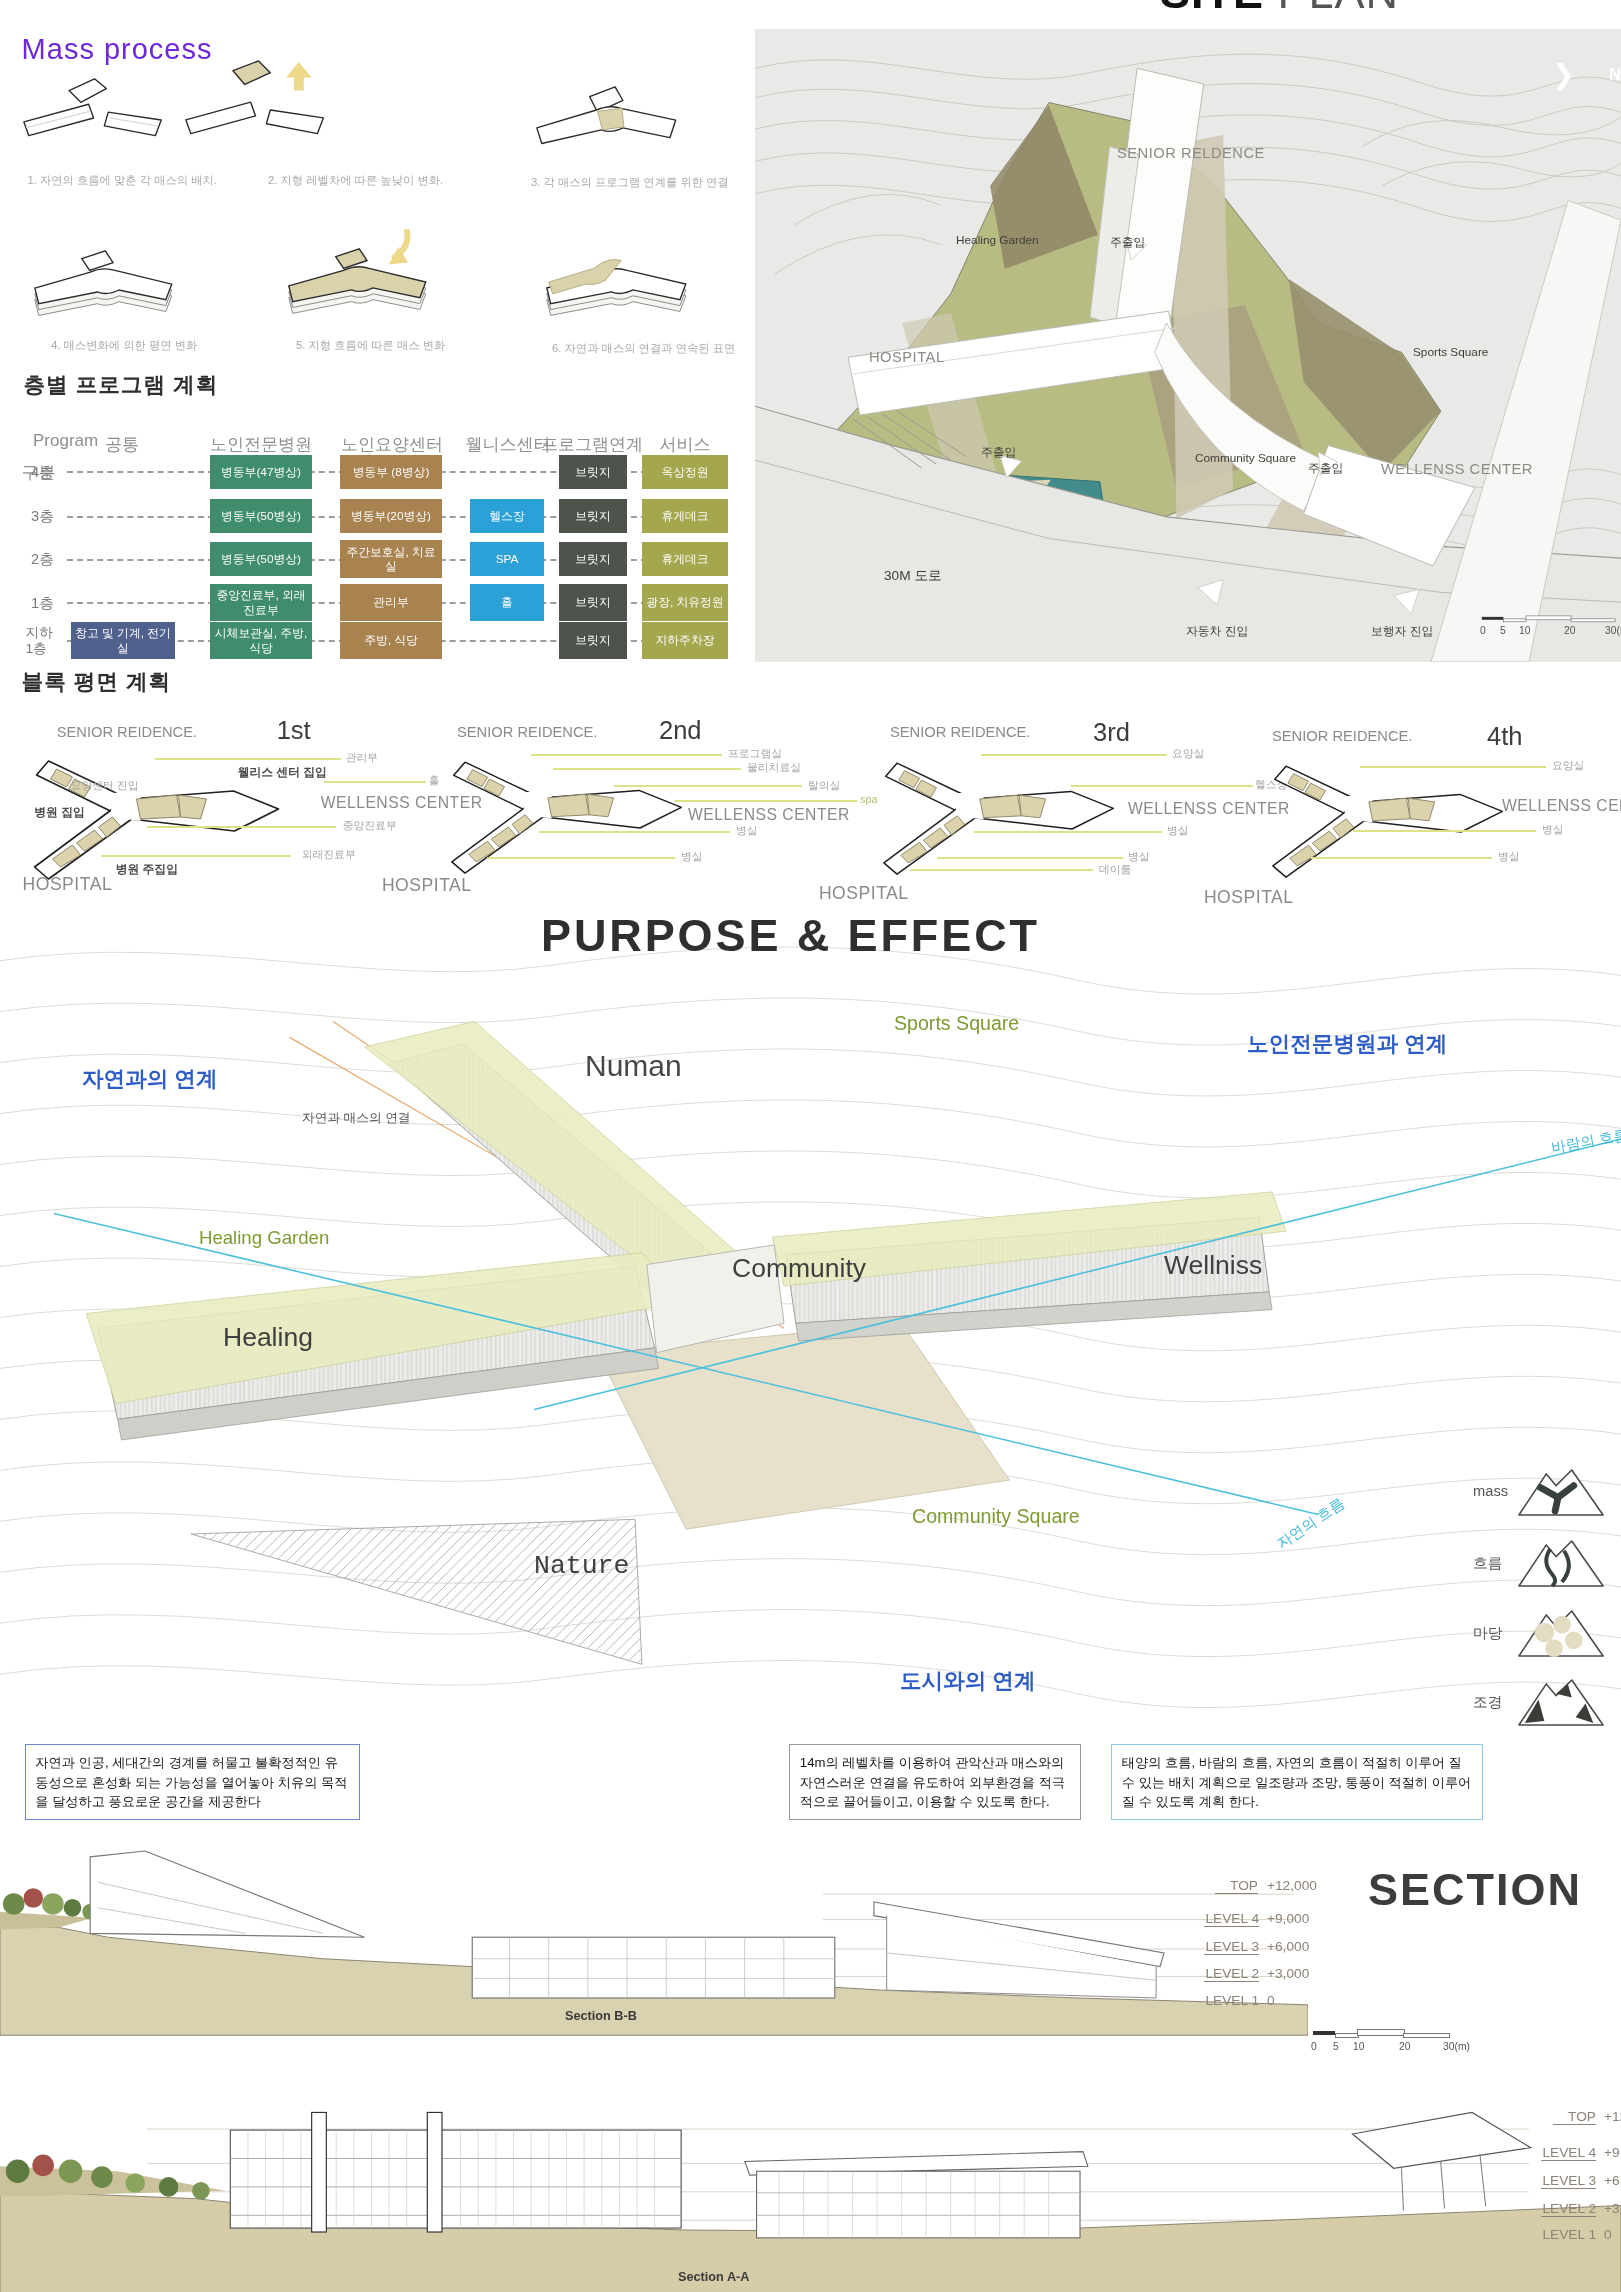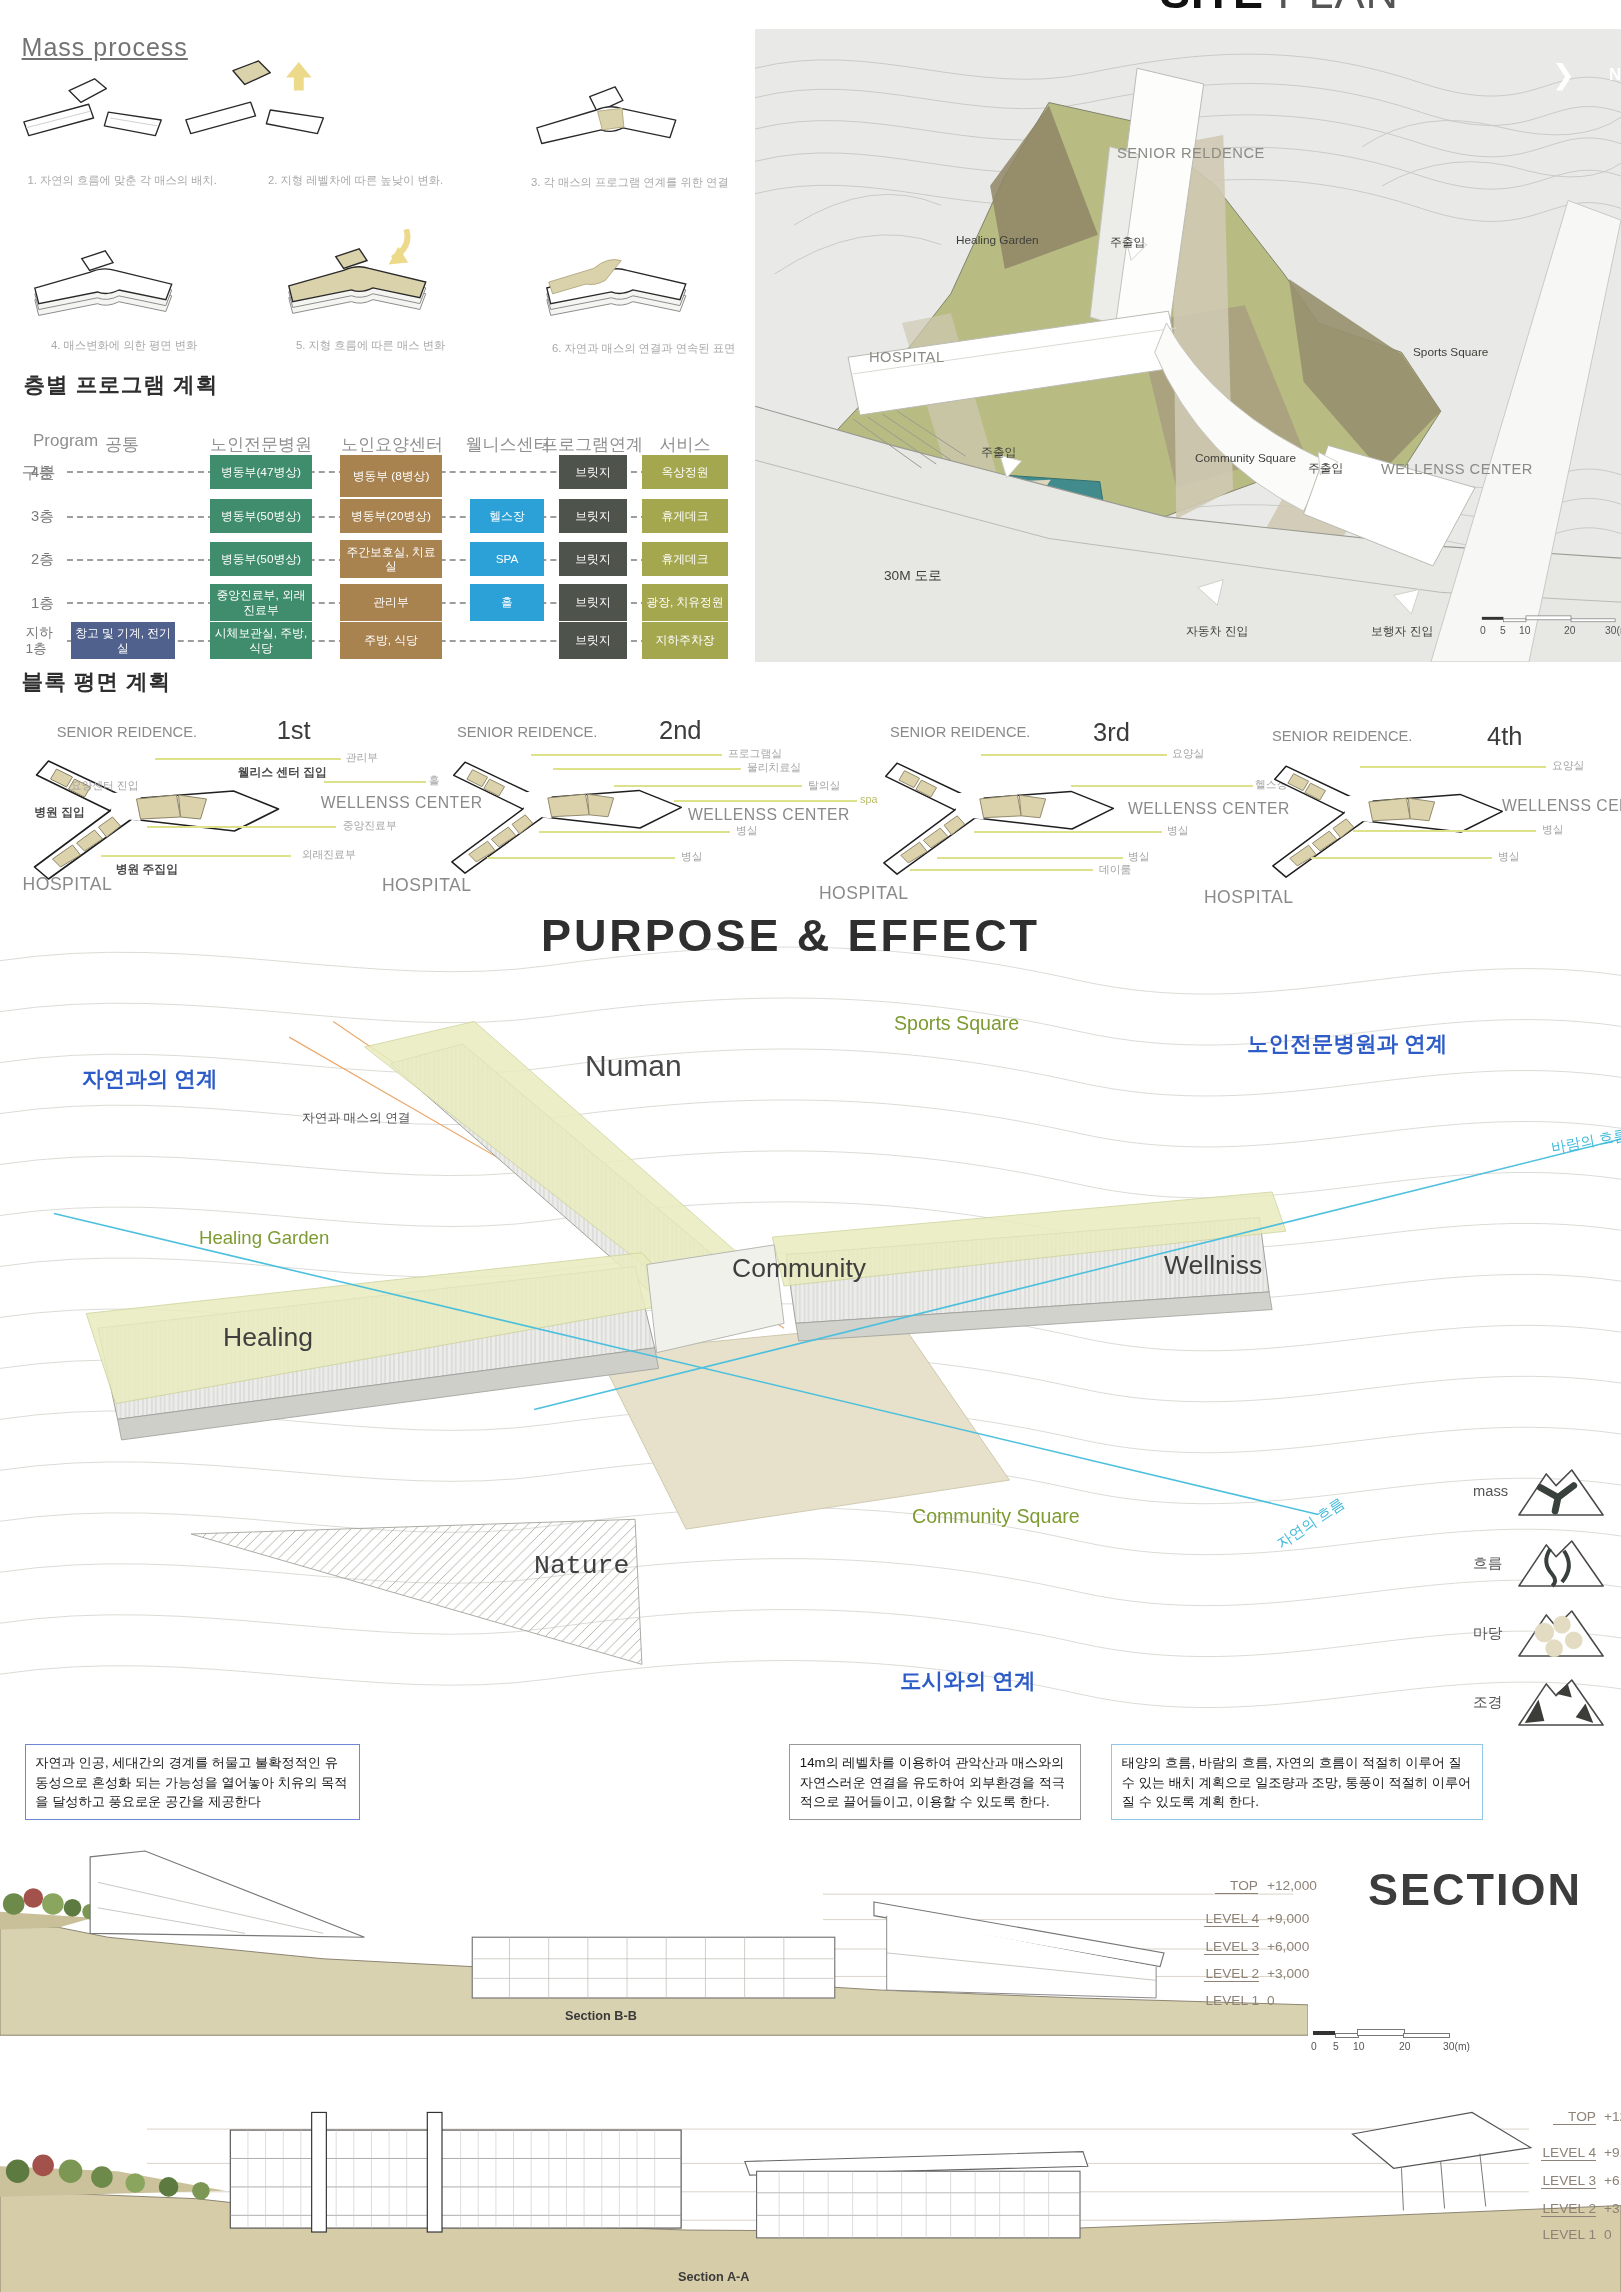--- a/index.html
+++ b/index.html
@@ -1,20 +1,20 @@
 <!DOCTYPE html>
 <html><head>
 <meta charset="utf-8">
 <style>
   html,body{margin:0;padding:0;background:#fff;}
   #board{position:relative;width:1621px;height:2293px;background:#fff;overflow:hidden;
          font-family:"Liberation Sans","DejaVu Sans",sans-serif;color:#333;}
   .abs{position:absolute;}
   .cap{font-size:11.3px;color:#a9a9a9;white-space:nowrap;}
-  .h1{font-size:25px;color:#737373;letter-spacing:1px;text-decoration:underline;}
+  .h1{font-size:29px;color:#6d28d9;letter-spacing:1px;}
   .h2{font-size:21.6px;font-weight:700;color:#2e2e2e;letter-spacing:1px;white-space:nowrap;}
   .colhead{font-size:17px;color:#8f8f8f;white-space:nowrap;}
   .rowlab{font-size:14.7px;color:#7a7a7a;white-space:nowrap;}
   .cell{position:absolute;display:flex;align-items:center;justify-content:center;
         color:#fff;font-size:11.8px;line-height:1.2;text-align:center;padding:1px 2.9px;box-sizing:border-box;}
   .dash{position:absolute;border-top:2px dashed #9d9d9d;height:0;}
   .c-green{background:#3f8d6c;} .c-brown{background:#a8824f;} .c-blue{background:#2ba1d8;}
   .c-dark{background:#4e534c;} .c-olive{background:#a5a74e;} .c-navy{background:#50618e;}
   .maplab{color:#8b8b85;font-size:14.7px;letter-spacing:0.5px;white-space:nowrap;}
   .maplab-sm{color:#3f3f3a;font-size:11.8px;white-space:nowrap;}
@@ -108,21 +108,21 @@
   <span class="abs colhead" style="left:122px;top:433px;transform:translateX(-50%);left:122px;">공통</span>
   <span class="abs colhead" style="left:261px;top:433px;transform:translateX(-50%);">노인전문병원</span>
   <span class="abs colhead" style="left:392px;top:433px;transform:translateX(-50%);">노인요양센터</span>
   <span class="abs colhead" style="left:508px;top:433px;transform:translateX(-50%);">웰니스센터</span>
   <span class="abs colhead" style="left:592px;top:433px;transform:translateX(-50%);">프로그램연계</span>
   <span class="abs colhead" style="left:685px;top:433px;transform:translateX(-50%);">서비스</span>
 
   <span class="abs rowlab" style="left:31px;top:463px;">4층</span>
   <div class="dash" style="left:67px;top:471px;width:580px;"></div>
   <div class="cell c-green" style="left:210px;top:455px;width:102px;height:34px;">병동부(47병상)</div>
-  <div class="cell c-brown" style="left:340px;top:455px;width:102px;height:42px;">병동부 (8병상)</div>
+  <div class="cell c-brown" style="left:340px;top:455px;width:102px;height:34px;">병동부 (8병상)</div>
   <div class="cell c-dark" style="left:559px;top:455px;width:68px;height:34px;">브릿지</div>
   <div class="cell c-olive" style="left:642px;top:455px;width:86px;height:34px;">옥상정원</div>
 
   <span class="abs rowlab" style="left:31px;top:507px;">3층</span>
   <div class="dash" style="left:67px;top:516px;width:580px;"></div>
   <div class="cell c-green" style="left:210px;top:499px;width:102px;height:34px;">병동부(50병상)</div>
   <div class="cell c-brown" style="left:340px;top:499px;width:102px;height:34px;">병동부(20병상)</div>
   <div class="cell c-blue" style="left:470px;top:499px;width:74px;height:34px;">헬스장</div>
   <div class="cell c-dark" style="left:559px;top:499px;width:68px;height:34px;">브릿지</div>
   <div class="cell c-olive" style="left:642px;top:499px;width:86px;height:34px;">휴게데크</div>

